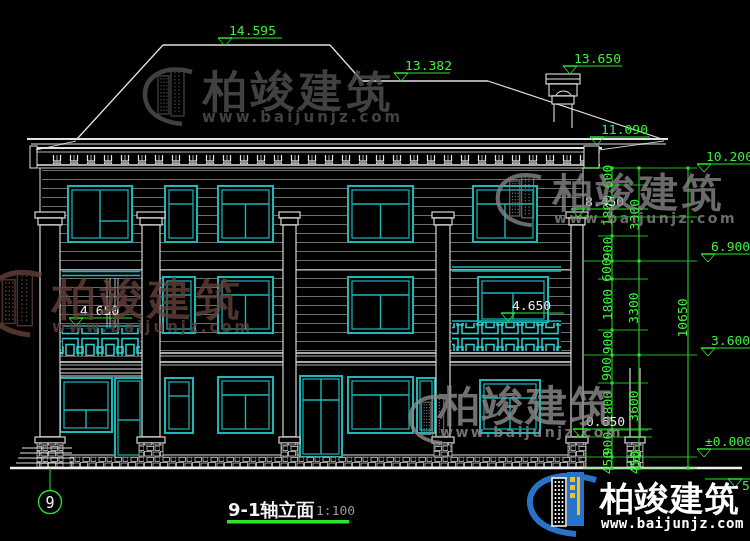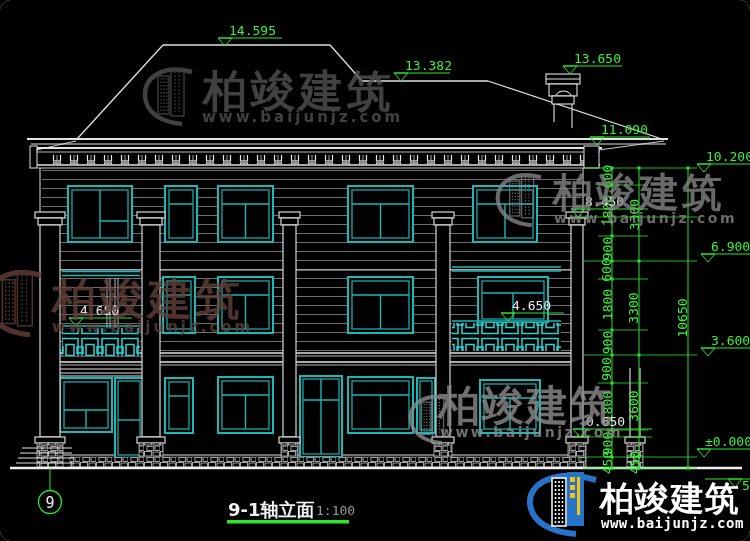--- a/index.html
+++ b/index.html
@@ -1,17 +1,17 @@
 <!DOCTYPE html>
 <html><head>
 <meta charset="utf-8">
 <style>
   html,body{margin:0;padding:0;background:#000;}
   .stage{width:750px;height:541px;background:#fef9c3;position:relative;overflow:hidden;
-         font-family:"DejaVu Sans",sans-serif;border-radius:11px;}
+         font-family:"DejaVu Sans",sans-serif;}
   svg{display:block;}
   text{font-family:"DejaVu Sans Mono","DejaVu Sans",monospace;}
   .lvl-g{fill:#3df03d;font-size:13px;}
   .lvl-w{fill:#ececec;font-size:13px;}
   .dim{fill:#3df03d;font-size:13px;}
   .gl{stroke:#2ae52a;stroke-width:1;fill:none;}
   .glt{stroke:#2ae52a;stroke-width:0.8;fill:none;}
   .grip{fill:#2ae52a;}
   .wl{stroke:#e2e2e2;fill:none;}
   .wo{fill:#000;stroke:#1cb8b8;stroke-width:2;}

